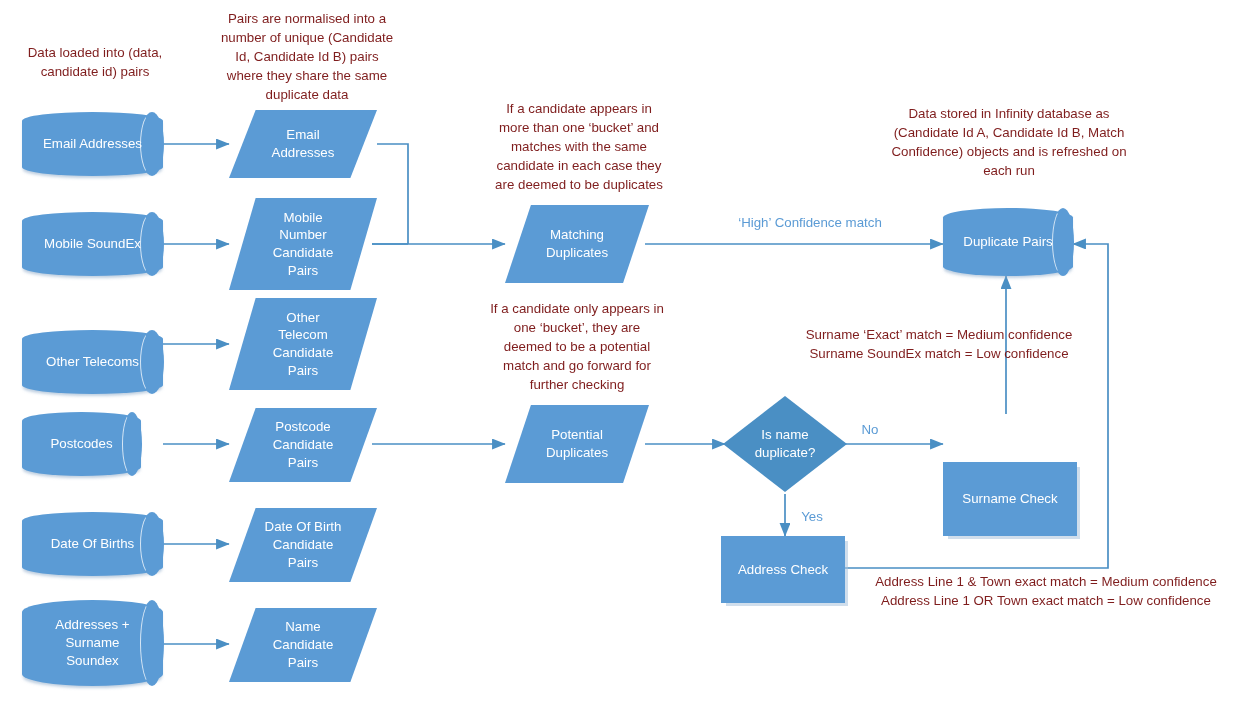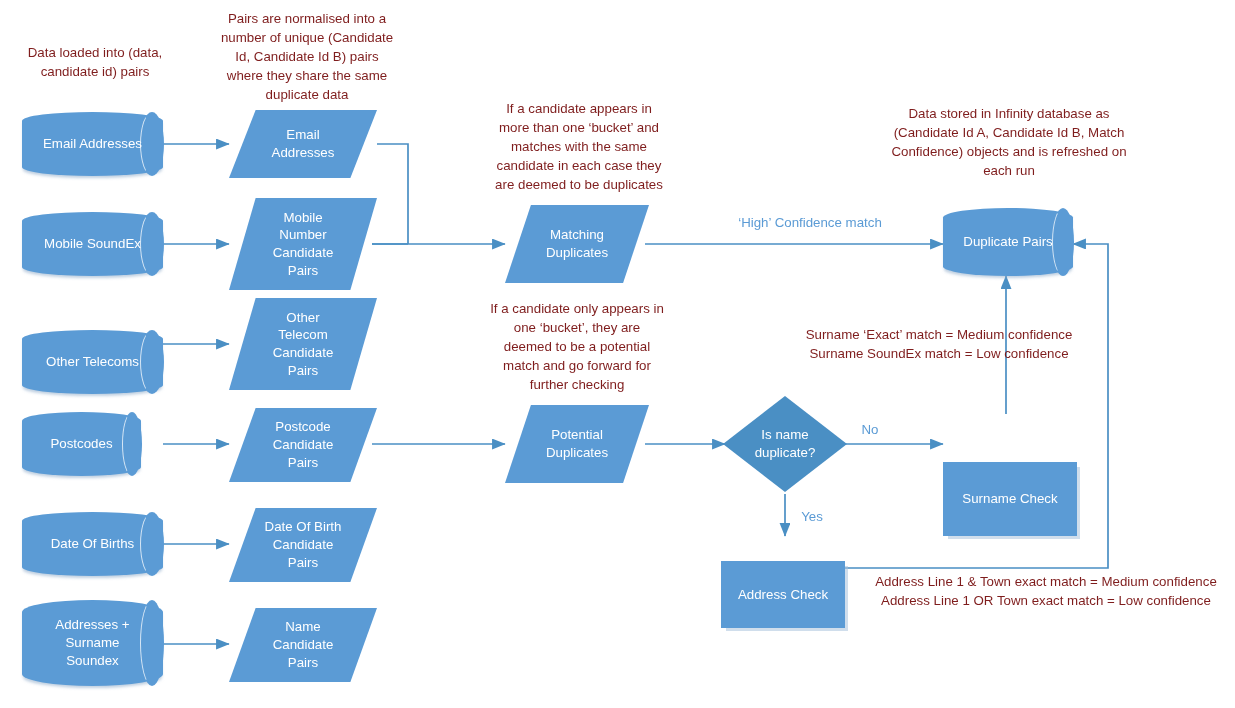--- a/index.html
+++ b/index.html
@@ -325,21 +325,21 @@
     <div class="body"></div>
     <div class="label">Is name
 duplicate?</div>
   </div>
 
   <div class="node rect" style="left:943px; top:438px; width:134px; height:74px;margin-top:24px;">
     <div class="body"></div>
     <div class="label">Surname Check</div>
   </div>
 
-  <div class="node rect" style="left:721px; top:536px; width:124px; height:67px;margin-top:25px;">
+  <div class="node rect" style="left:721px; top:536px; width:124px; height:67px;">
     <div class="body"></div>
     <div class="label">Address Check</div>
   </div>
 
   <div class="node cyl" style="left:943px; top:208px; width:130px; height:68px;">
     <div class="body"></div>
     <div class="capfill"></div>
     <div class="cap"></div>
     <div class="label">Duplicate Pairs</div>
   </div>

